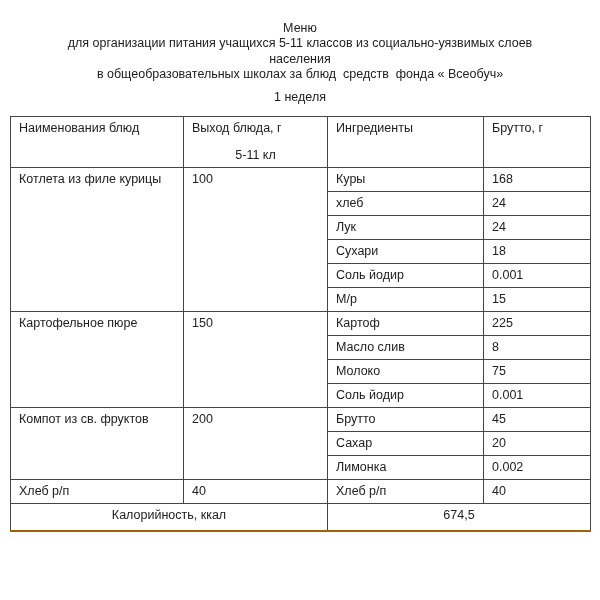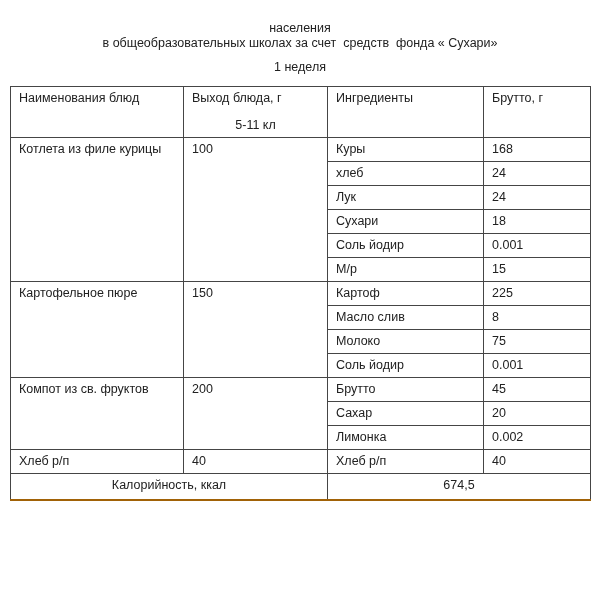--- a/index.html
+++ b/index.html
@@ -57,22 +57,24 @@
     text-align: center;
     padding-bottom: 2px;
   }
   .menu-table { border-bottom: 2px solid #a16207; }
   .hdr-line2 { margin-top: 12px; text-align: center; }
 </style>
 </head>
 <body>
 
 <div class="title-block">
+  <div class="title-line">Меню</div>
+  <div class="title-line">для организации питания учащихся 5-11 классов из социально-уязвимых слоев</div>
   <div class="title-line">населения</div>
-  <div class="title-line">в общеобразовательных школах за счет  средств  фонда « Сухари»</div>
+  <div class="title-line">в общеобразовательных школах за блюд  средств  фонда « Всеобуч»</div>
 </div>
 
 <div class="subtitle-block">
   <div>1 неделя</div>
 </div>
 
 <table class="menu-table">
   <colgroup>
     <col class="c1">
       <col class="c2">

